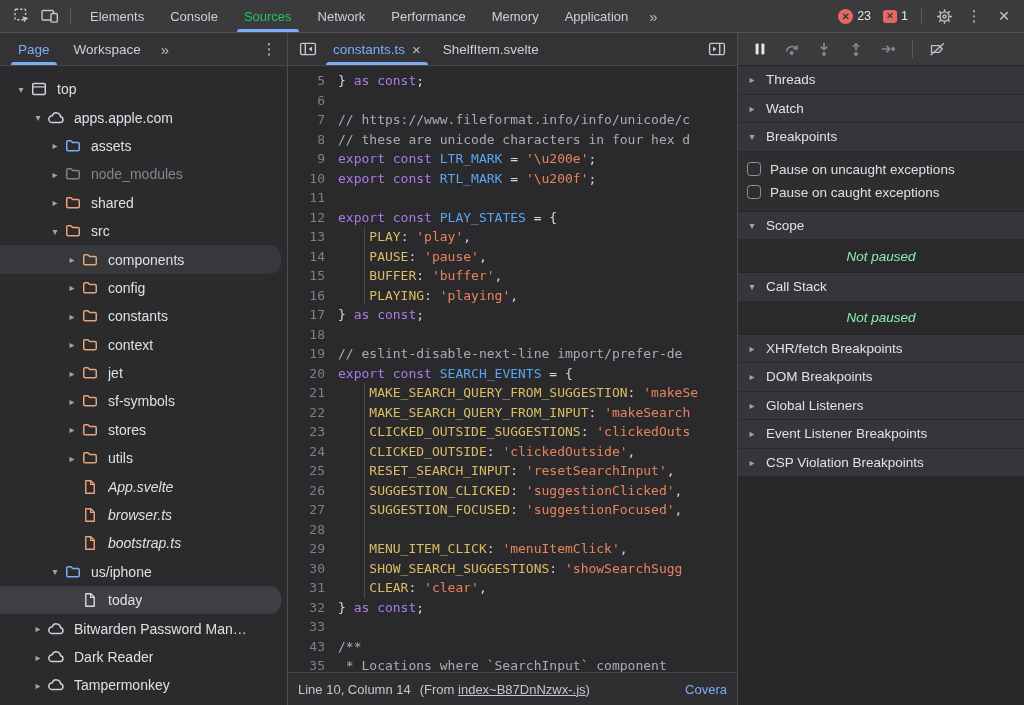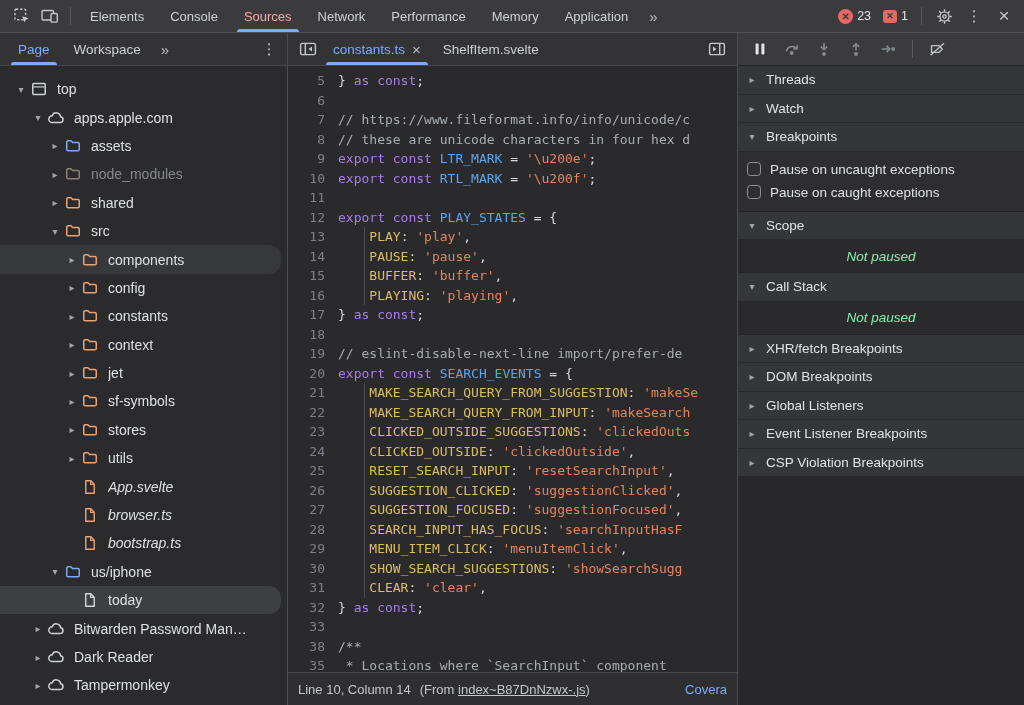--- a/index.html
+++ b/index.html
@@ -9,21 +9,21 @@
 
   
   .main-toolbar { height:33px; flex:0 0 33px; background:#3b3b3e; border-bottom:1px solid #525255;
     display:flex; align-items:center; padding:0 6px 0 8px; }
   .icon-btn { display:flex; align-items:center; justify-content:center; width:28px; height:26px;
     cursor:pointer; border-radius:4px; }
   .tb-divider { width:1px; height:18px; background:#5a5a5e; margin:0 6px; }
   .main-tabs { display:flex; align-items:stretch; height:100%; }
   .main-tab { position:relative; display:flex; align-items:center; padding:0 13px; font-size:13px;
     color:#cdd1d6; cursor:pointer; white-space:nowrap; }
-  .main-tab.active { color:#fca5a5; }
+  .main-tab.active { color:#22c55e; }
   .main-tab.active::after { content:""; position:absolute; left:6px; right:6px; bottom:0; height:3px;
     background:#7cacf8; border-radius:3px 3px 0 0; }
   .more-tabs { font-size:15px; color:#b9bcc1; padding:0 8px; cursor:pointer; }
   .toolbar-right { margin-left:auto; display:flex; align-items:center; gap:2px; }
   .badge { display:flex; align-items:center; gap:4px; padding:0 5px; cursor:pointer; }
   .err-circle { width:15px; height:15px; border-radius:50%; background:#e46962; color:#3b3b3e;
     font-size:10px; font-weight:bold; display:flex; align-items:center; justify-content:center; }
   .iss-square { width:14px; height:13px; border-radius:3px; background:#e46962; color:#3b3b3e;
     font-size:9px; font-weight:bold; display:flex; align-items:center; justify-content:center; }
   .badge-count { font-size:12.5px; color:#e3e5e8; }
@@ -418,27 +418,27 @@
           <div class="code-line"><span class="gutter">18</span><span class="code-text"></span></div>
           <div class="code-line"><span class="gutter">19</span><span class="code-text"><span class="tok-c">// eslint-disable-next-line import/prefer-de</span></span></div>
           <div class="code-line"><span class="gutter">20</span><span class="code-text"><span class="tok-k">export</span><span class="tok-p"> </span><span class="tok-k">const</span><span class="tok-p"> </span><span class="tok-v">SEARCH_EVENTS</span><span class="tok-p"> = {</span></span></div>
           <div class="code-line"><span class="gutter">21</span><span class="code-text"><span class="tok-p">    </span><span class="tok-pr">MAKE_SEARCH_QUERY_FROM_SUGGESTION</span><span class="tok-p">: </span><span class="tok-s">'makeSe</span></span></div>
           <div class="code-line"><span class="gutter">22</span><span class="code-text"><span class="tok-p">    </span><span class="tok-pr">MAKE_SEARCH_QUERY_FROM_INPUT</span><span class="tok-p">: </span><span class="tok-s">'makeSearch</span></span></div>
           <div class="code-line"><span class="gutter">23</span><span class="code-text"><span class="tok-p">    </span><span class="tok-pr">CLICKED_OUTSIDE_SUGGESTIONS</span><span class="tok-p">: </span><span class="tok-s">'clickedOuts</span></span></div>
           <div class="code-line"><span class="gutter">24</span><span class="code-text"><span class="tok-p">    </span><span class="tok-pr">CLICKED_OUTSIDE</span><span class="tok-p">: </span><span class="tok-s">'clickedOutside'</span><span class="tok-p">,</span></span></div>
           <div class="code-line"><span class="gutter">25</span><span class="code-text"><span class="tok-p">    </span><span class="tok-pr">RESET_SEARCH_INPUT</span><span class="tok-p">: </span><span class="tok-s">'resetSearchInput'</span><span class="tok-p">,</span></span></div>
           <div class="code-line"><span class="gutter">26</span><span class="code-text"><span class="tok-p">    </span><span class="tok-pr">SUGGESTION_CLICKED</span><span class="tok-p">: </span><span class="tok-s">'suggestionClicked'</span><span class="tok-p">,</span></span></div>
           <div class="code-line"><span class="gutter">27</span><span class="code-text"><span class="tok-p">    </span><span class="tok-pr">SUGGESTION_FOCUSED</span><span class="tok-p">: </span><span class="tok-s">'suggestionFocused'</span><span class="tok-p">,</span></span></div>
-          <div class="code-line"><span class="gutter">28</span><span class="code-text"><span class="tok-p">    </span><span class="tok-pr">SEARCH_INPUT_HAS_FOCUS</span><span class="tok-p">: </span><span class="tok-s">'searchInputHasF</span></span></div>
+          <div class="code-line"><span class="gutter">28</span></div>
           <div class="code-line"><span class="gutter">29</span><span class="code-text"><span class="tok-p">    </span><span class="tok-pr">MENU_ITEM_CLICK</span><span class="tok-p">: </span><span class="tok-s">'menuItemClick'</span><span class="tok-p">,</span></span></div>
           <div class="code-line"><span class="gutter">30</span><span class="code-text"><span class="tok-p">    </span><span class="tok-pr">SHOW_SEARCH_SUGGESTIONS</span><span class="tok-p">: </span><span class="tok-s">'showSearchSugg</span></span></div>
           <div class="code-line"><span class="gutter">31</span><span class="code-text"><span class="tok-p">    </span><span class="tok-pr">CLEAR</span><span class="tok-p">: </span><span class="tok-s">'clear'</span><span class="tok-p">,</span></span></div>
           <div class="code-line"><span class="gutter">32</span><span class="code-text"><span class="tok-p">} </span><span class="tok-k">as</span><span class="tok-p"> </span><span class="tok-k">const</span><span class="tok-p">;</span></span></div>
           <div class="code-line"><span class="gutter">33</span><span class="code-text"></span></div>
-          <div class="code-line"><span class="gutter">38</span><span class="code-text"><span class="tok-c">/**</span></span></div>
+          <div class="code-line"><span class="gutter">43</span><span class="code-text"><span class="tok-c">/**</span></span></div>
           <div class="code-line"><span class="gutter">35</span><span class="code-text"><span class="tok-c"> * Locations where `SearchInput` component</span></span></div>
           <div class="indent-guide" style="top: 161px; height: 78px;"></div>
           <div class="indent-guide" style="top: 317px; height: 214.5px;"></div>
         </div>
       <div class="status-bar">
         <span>Line 10, Column 14</span>
         <span style="width:9px"></span>
         <span><span>(From </span><span class="status-file">index~B87DnNzwx-.js</span><span>)</span></span>
         <span class="status-link">Covera</span>
       </div>

